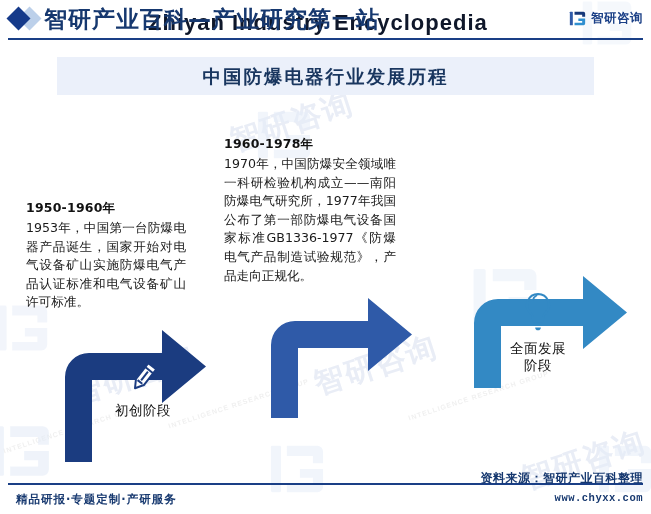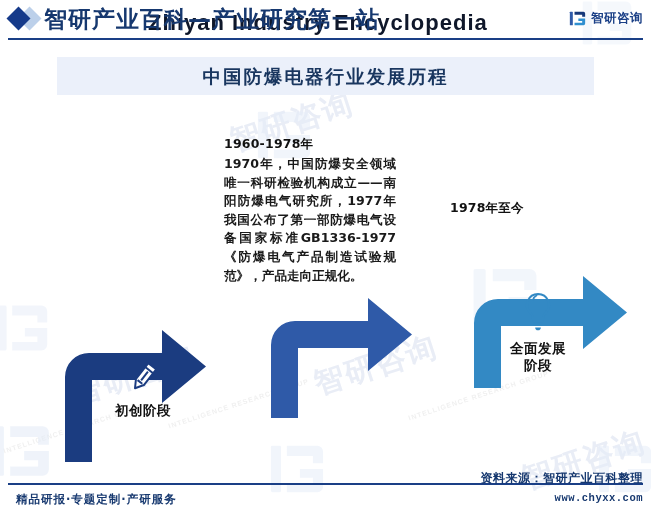--- a/index.html
+++ b/index.html
@@ -64,32 +64,31 @@
   .block{position:absolute;z-index:4;}
   .block .bt{
     font-size:12.5px;font-weight:700;color:#111;margin:0 0 2px 0;
     letter-spacing:.2px;white-space:nowrap;
     font-family:"DejaVu Sans","Liberation Sans",sans-serif;
   }
   .block .bb{
     font-size:12.6px;color:#1a1a1a;line-height:18.6px;
     text-align:justify;letter-spacing:0px;
     font-family:"DejaVu Sans","Liberation Sans",sans-serif;
-    font-weight:bold;
   }
   #blk0{left:26px;top:200px;width:160px;}
   #blk1{left:224px;top:136px;width:172px;}
   #blk2{left:450px;top:200px;width:168px;}
 
   
   .arrow{position:absolute;z-index:4;}
   .arrow svg{display:block;overflow:visible;}
   .stage{position:absolute;z-index:5;text-align:center;}
   .stage .lbl{
-    font-size:13.5px;font-weight:700;color:#121212;line-height:17px;
+    font-size:13.5px;font-weight:400;color:#121212;line-height:17px;
     white-space:nowrap;letter-spacing:.5px;
     font-family:"DejaVu Sans","Liberation Sans",sans-serif;
   }
   .stage .ico{display:flex;justify-content:center;margin-bottom:4px;}
 
   
   .foot-rule{position:absolute;left:8px;top:483px;width:635px;height:1.5px;background:#1a3f86;z-index:3;}
   .foot-left{
     position:absolute;left:16px;top:492px;z-index:4;
     font-size:11.5px;color:#16386f;font-weight:700;letter-spacing:1px;white-space:nowrap;
@@ -219,27 +218,28 @@
       <span class="brand-text">智研咨询</span>
     </div>
 
     <div class="head-rule"></div>
   </div>
 
   <div class="title-band"></div>
   <div class="title-text">中国防爆电器行业发展历程</div>
 
   <div class="block" id="blk0">
+    <div class="bt">1950-1960年</div>
+    <div class="bb">1953年，中国第一台防爆电器产品诞生，国家开始对电气设备矿山实施防爆电气产品认证标准和电气设备矿山许可标准。</div>
   </div>
   <div class="block" id="blk1">
     <div class="bt">1960-1978年</div>
     <div class="bb">1970年，中国防爆安全领域唯一科研检验机构成立——南阳防爆电气研究所，1977年我国公布了第一部防爆电气设备国家标准GB1336-1977《防爆电气产品制造试验规范》，产品走向正规化。</div>
   </div>
   <div class="block" id="blk2">
-    <div class="bt">1978年至今</div>
   </div>
 
   <div class="arrow" style="left:34px;top:322px;">
     <svg width="175" height="140" viewBox="0 0 175 140">
       <path d="M31 140 L31 55 A24 24 0 0 1 55 31 L128 31 L128 8 L172 44.5 L128 81 L128 58 L58 58 L58 140 Z" fill="#1b3c80"></path>
     </svg>
   </div>
   <div class="stage" style="left:88px;top:358px;width:110px;">
     <div class="ico">
       <svg width="40" height="40" viewBox="0 0 40 40">

